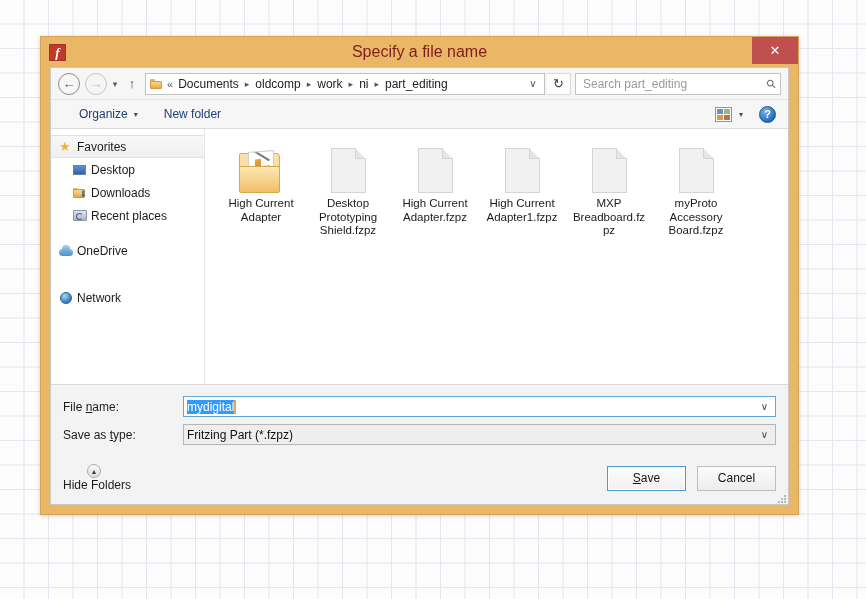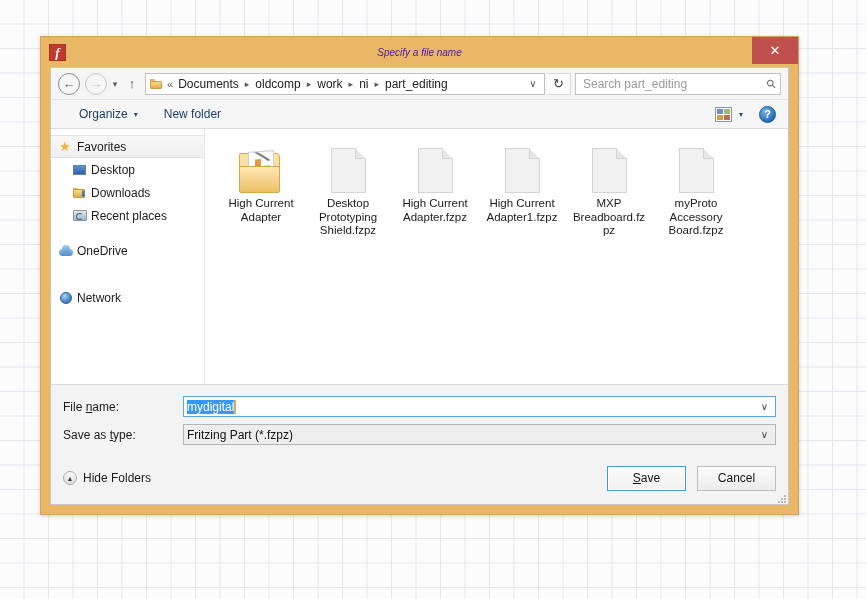--- a/index.html
+++ b/index.html
@@ -56,24 +56,23 @@
     font-size: 13px;
     font-style: italic;
     font-weight: bold;
     line-height: 1;
   }
   .title-text {
     position: absolute;
     left: 0;
     right: 0;
     text-align: center;
-    font-size: 10px;
-    color: #4c1d95;
+    font-size: 16px;
+    color: #7f1d1d;
     pointer-events: none;
-    font-style: italic;
   }
   .close-btn {
     position: absolute;
     right: 0;
     top: 0;
     width: 46px;
     height: 27px;
     background: #c0504d;
     color: #ffffff;
     font-size: 13px;
@@ -573,20 +572,21 @@
     display: flex;
     align-items: center;
     padding: 0 12px;
     position: relative;
   }
   .hide-folders {
     display: flex;
     align-items: center;
     font-size: 12px;
     color: #1b1b1b;
+    flex-direction: column;
   }
   .hf-circle {
     width: 14px; height: 14px;
     border-radius: 50%;
     background: linear-gradient(#fbfbfb, #dcdcdc);
     border: 1px solid #a9a9a9;
     box-sizing: border-box;
     display: flex;
     align-items: center;
     justify-content: center;

